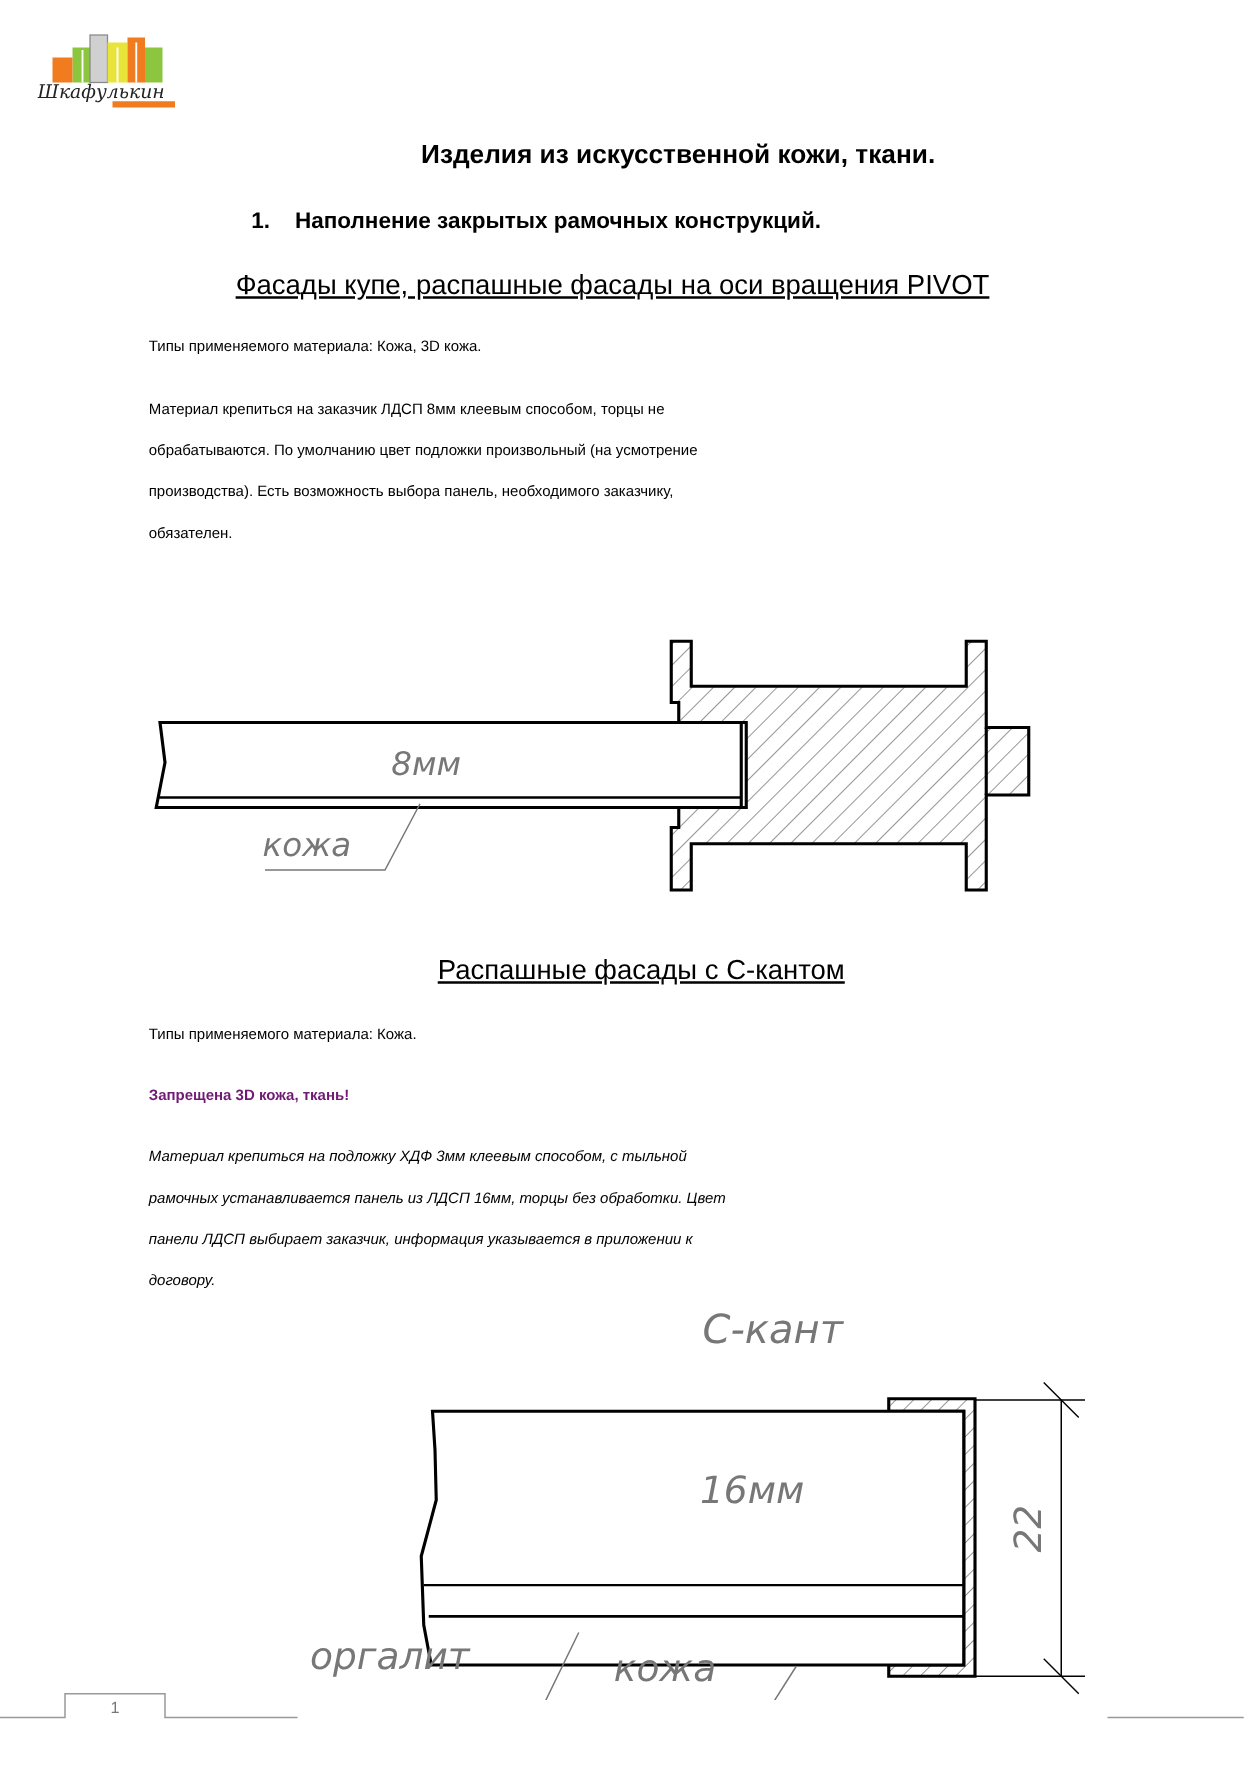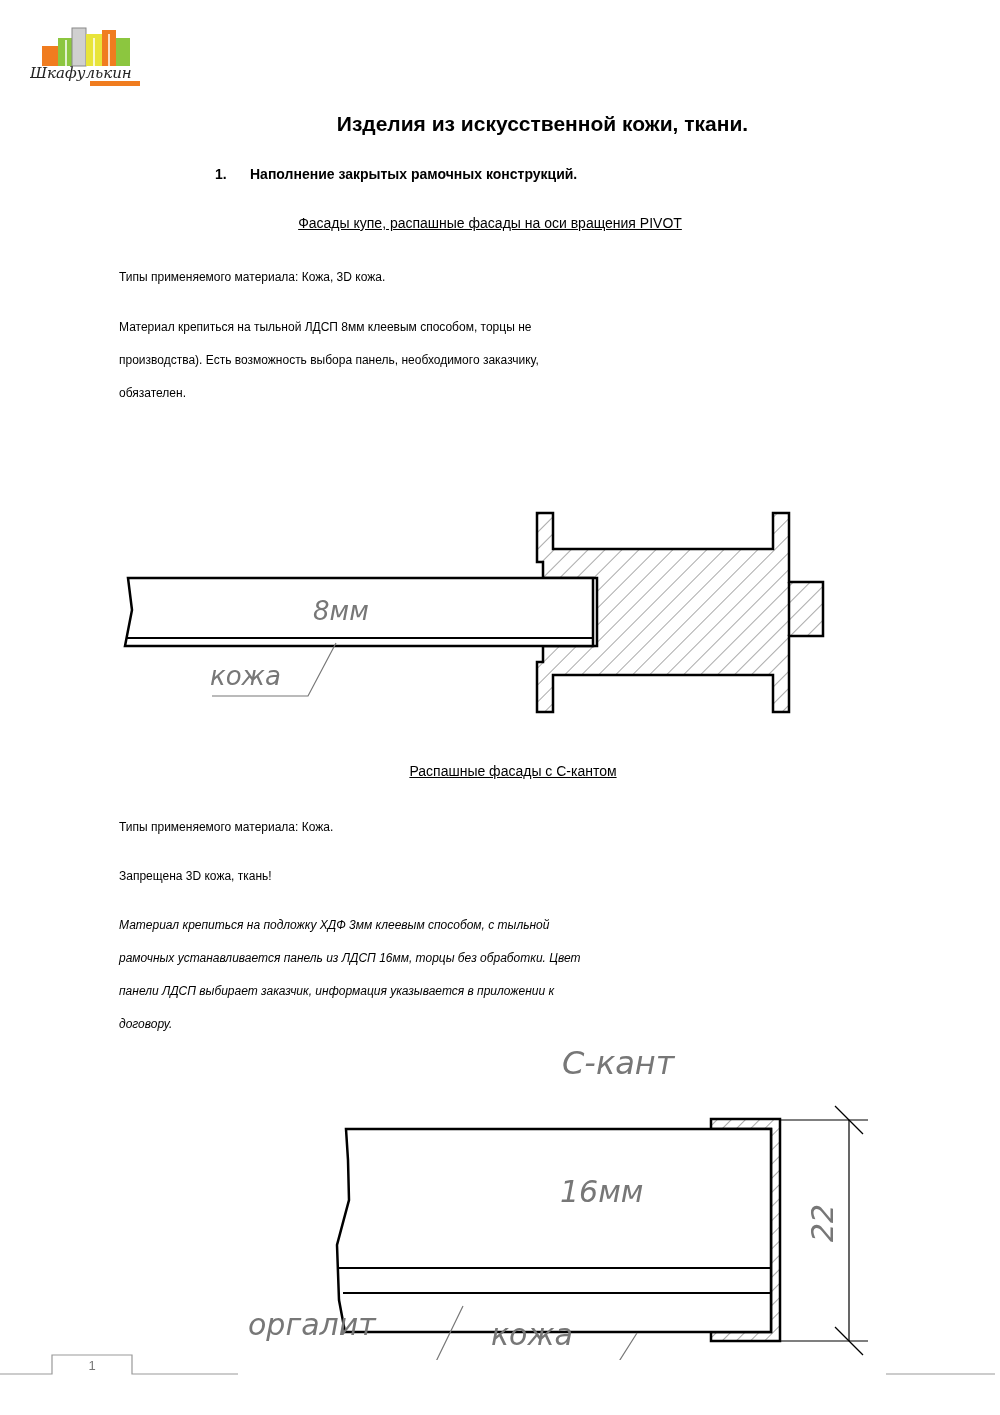--- a/index.html
+++ b/index.html
@@ -1,25 +1,25 @@
 <!DOCTYPE html>
 <html><head>
   <meta charset="utf-8">
   <style>
     html, body { margin: 0; padding: 0; background: #ffffff; }
     body { width: 1000px; height: 1415px; position: relative; overflow: hidden;
       font-family: "Liberation Sans", "DejaVu Sans", sans-serif; color: #000; }
     .abs { position: absolute; }
     .logo { left: 30px; top: 20px; width: 118px; height: 70px; }
     .title { left: 0; width: 1085px; top: 112px; text-align: center; font-size: 21px; font-weight: bold; }
-    .h1 { left: 215px; top: 166px; font-size: 14px; font-weight: bold; }
+    .h1 { left: 201px; top: 166px; font-size: 18px; font-weight: bold; }
     .h1 .num { display: inline-block; width: 35px; }
-    .sub { left: 0; width: 980px; text-align: center; font-size: 14px; text-decoration: underline; }
+    .sub { left: 0; width: 980px; text-align: center; font-size: 22px; text-decoration: underline; }
     .para { left: 119px; width: 810px; font-size: 12px; line-height: 33px; }
-    .red { color: #000000; }
+    .red { color: #701a75; font-weight: bold; }
     svg text { font-family: "DejaVu Sans", sans-serif; font-style: italic; fill: #777; }
     .footer-num { left: 52px; top: 1358px; width: 80px; text-align: center; font-size: 13px; color: #777; }
   </style>
 </head>
 <body>
 
 <div class="abs logo">
   <svg width="118" height="70" viewBox="0 0 118 70">
     <rect x="28" y="18" width="14" height="28" fill="#8cc63f"></rect>
     <rect x="12" y="26" width="16" height="20" fill="#f07c1f"></rect>
@@ -37,21 +37,22 @@
 
 <div class="abs title">Изделия из искусственной кожи, ткани.</div>
 
 <div class="abs h1">
   <span class="num">1.</span><span>Наполнение закрытых  рамочных конструкций.</span>
 </div>
 
 <div class="abs sub" style="top:215px;">Фасады купе, распашные фасады на оси вращения PIVOT</div>
 <div class="abs para" style="top:261px;">Типы применяемого материала: Кожа, 3D кожа.</div>
 <div class="abs para" style="top:311px;">
-  <div>Материал крепиться на тыльной ЛДСП  8мм клеевым способом, торцы не</div>
+  <div>Материал крепиться на заказчик ЛДСП  8мм клеевым способом, торцы не</div>
+  <div>обрабатываются. По умолчанию цвет подложки произвольный (на усмотрение</div>
   <div>производства). Есть возможность выбора панель, необходимого заказчику,</div>
   <div>обязателен.</div>
 </div>
 
 <svg class="abs" style="left:0;top:0;" width="1000" height="730">
   <defs>
     <pattern id="hatch" patternUnits="userSpaceOnUse" width="12" height="12" patternTransform="rotate(45)">
       <line x1="0" y1="0" x2="0" y2="12" stroke="#555" stroke-width="1"></line>
     </pattern>
   </defs>

